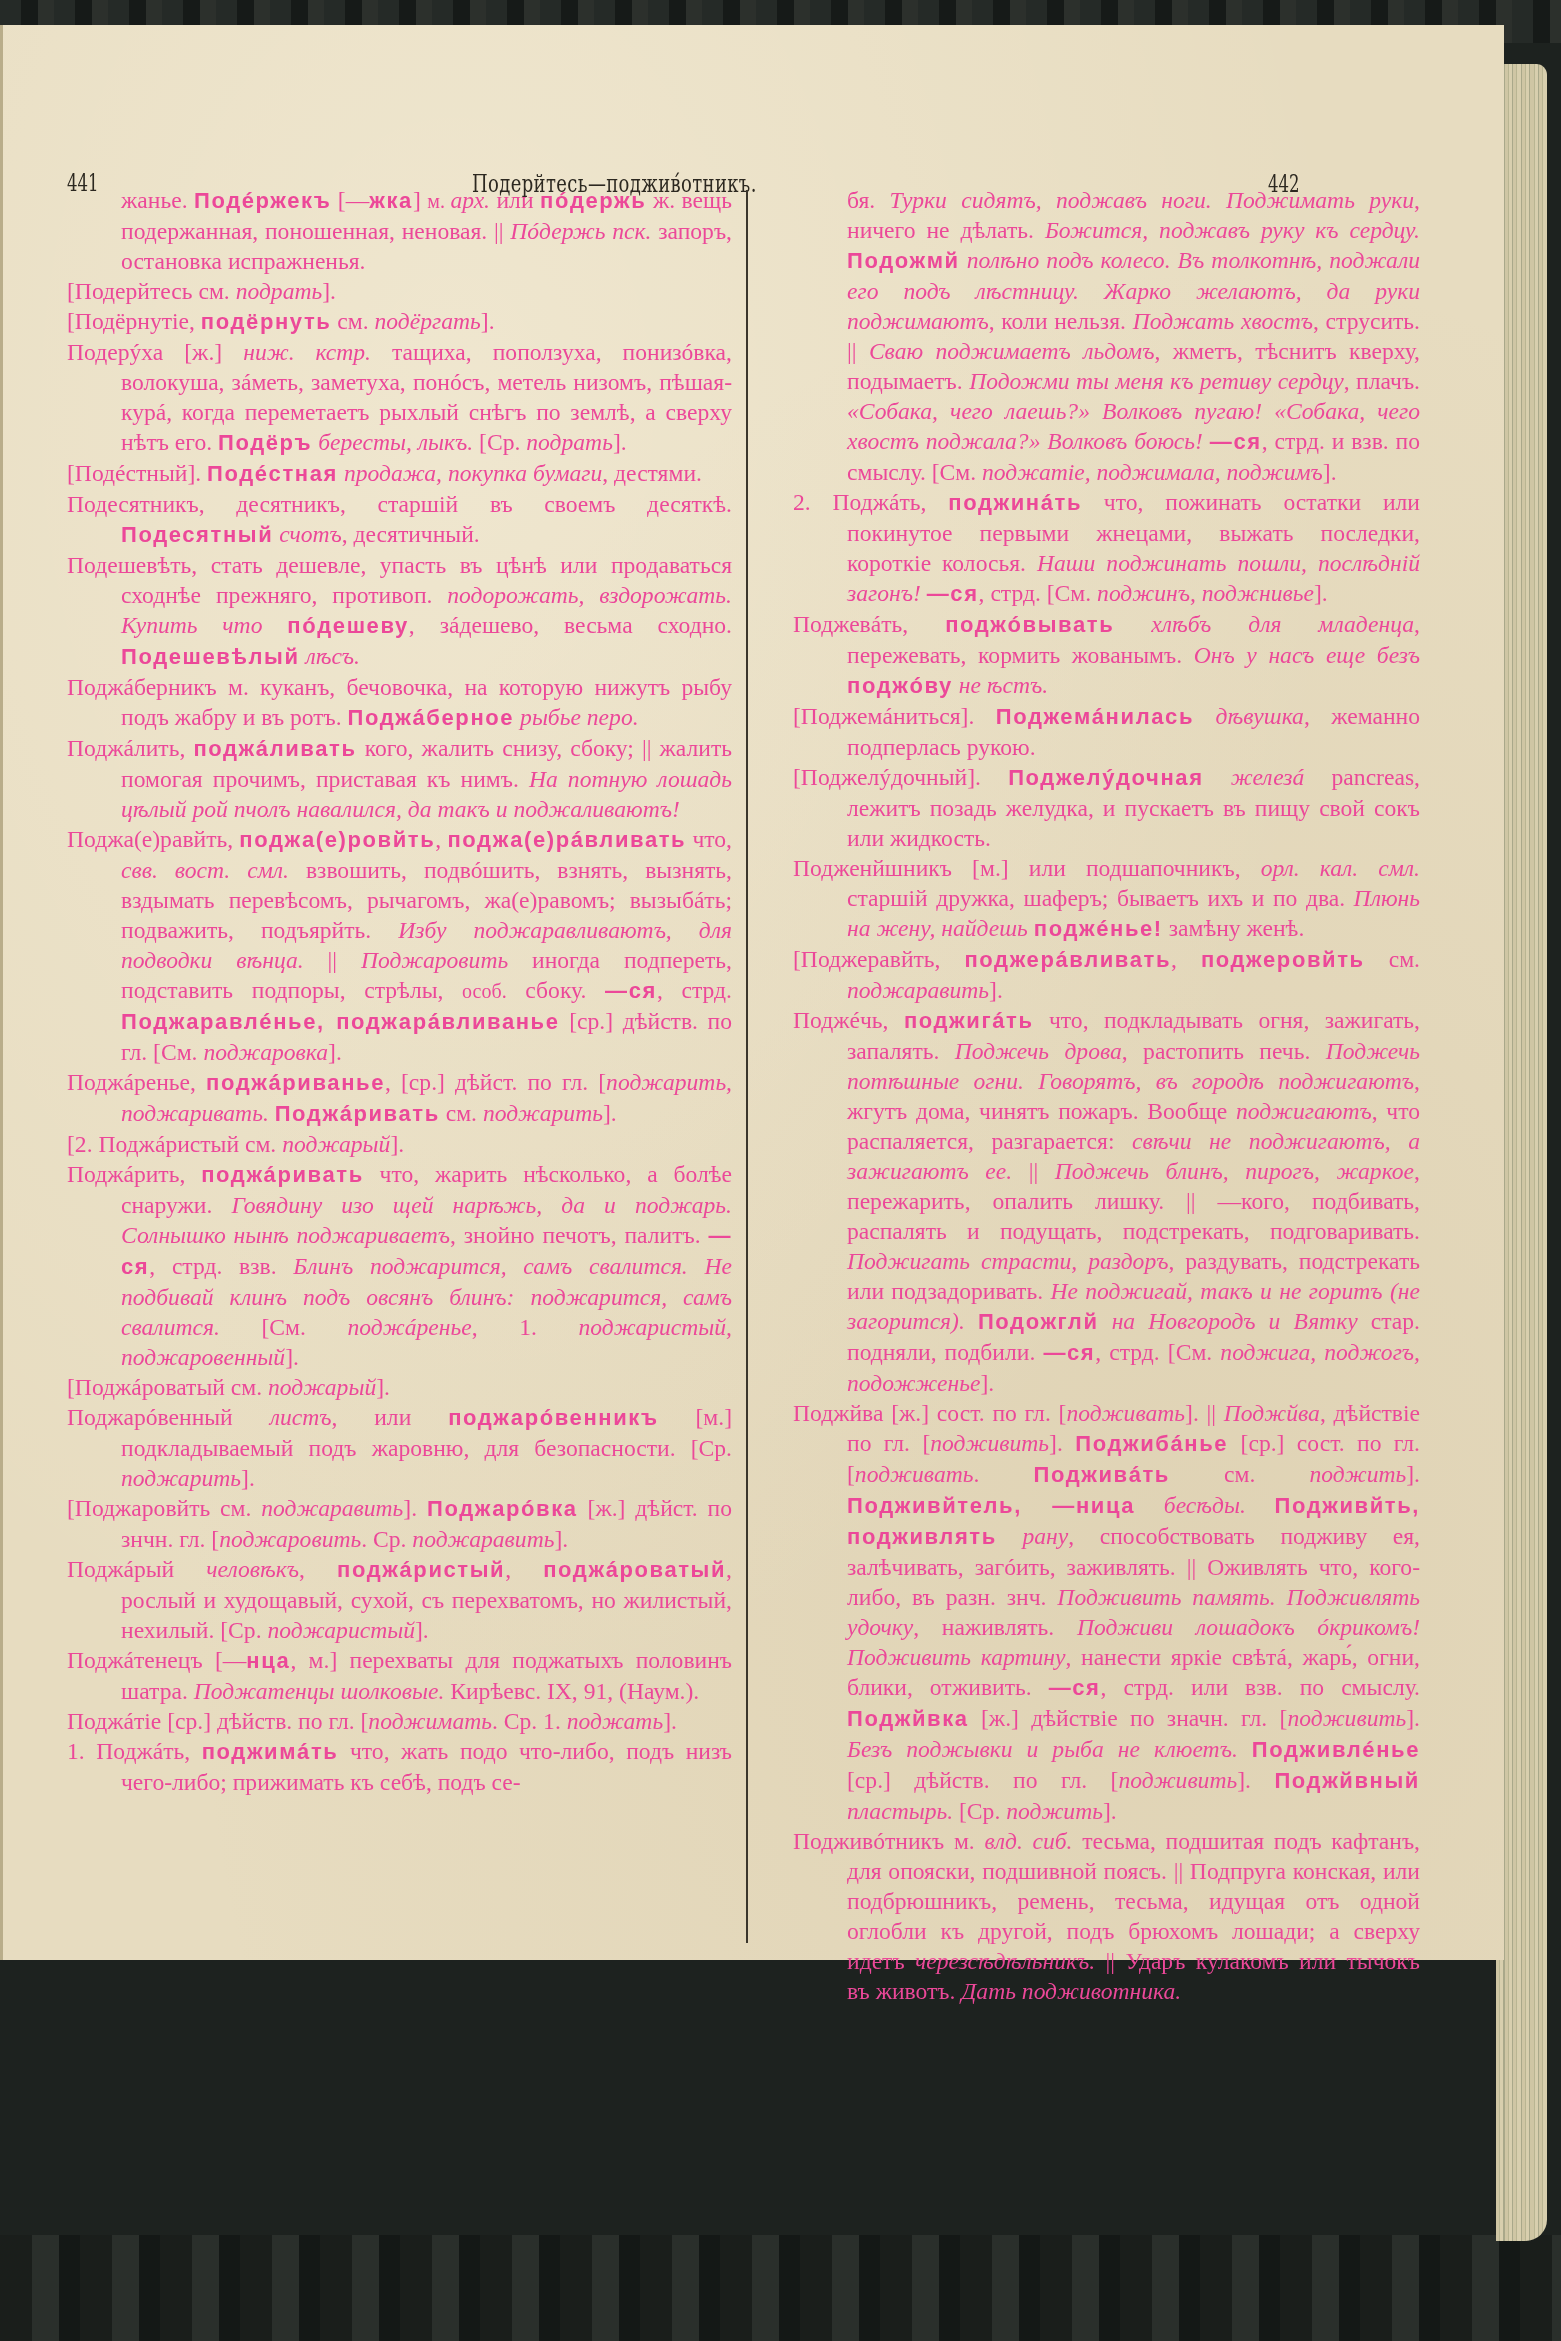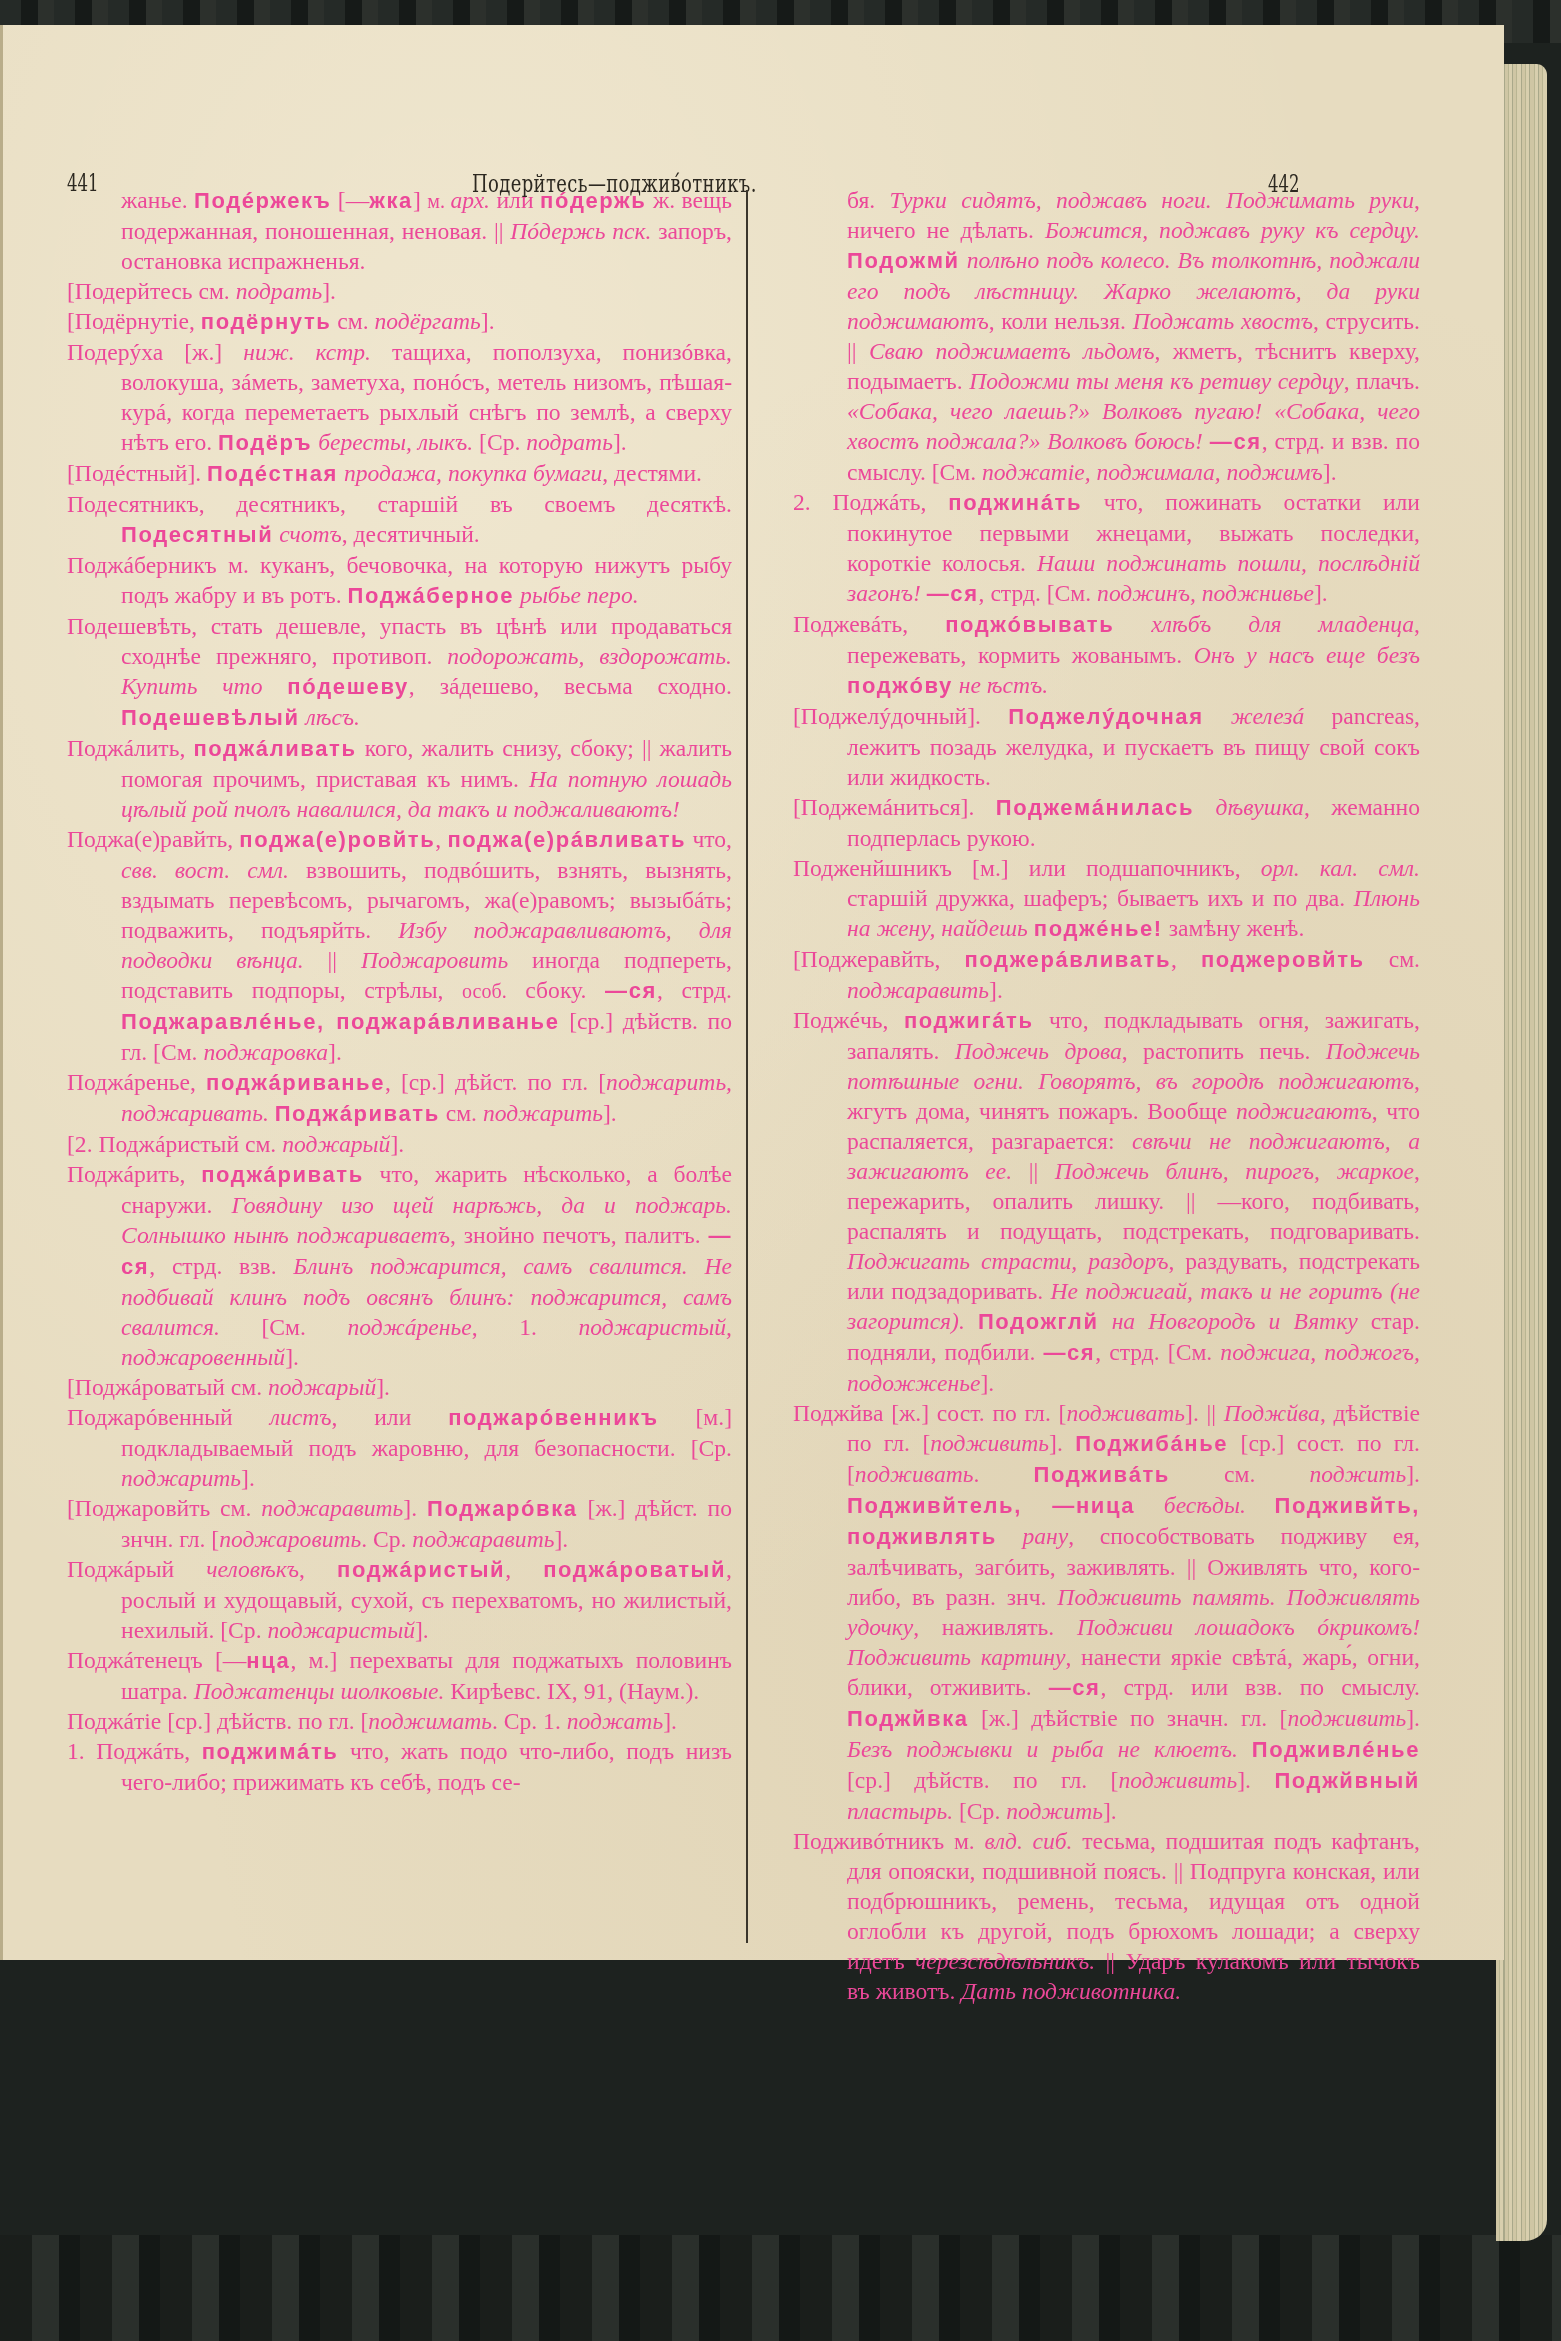--- a/index.html
+++ b/index.html
@@ -72,41 +72,41 @@
   </div>
 </div>
 
 <div class="col col-left" id="col-left">
     <p class="entry" style="padding-left: 54px; text-indent: 0px;"><span>жанье. </span><span class="b">Подéржекъ</span><span> [—</span><span class="b">жка</span><span>] </span><span class="s">м. </span><span class="i">арх.</span><span> или </span><span class="b">пóдержь</span><span> ж. вещь подержанная, поношенная, неновая. || </span><span class="i">Пóдержь пск.</span><span> запоръ, остановка испражненья.</span></p>
     <p class="entry"><span>[Подерйтесь см. </span><span class="i">подрать</span><span>].</span></p>
     <p class="entry"><span>[Подёрнутіе, </span><span class="b">подёрнуть</span><span> см. </span><span class="i">подёргать</span><span>].</span></p>
     <p class="entry"><span class="h">Подерýха</span><span> [ж.] </span><span class="i">ниж. кстр.</span><span> тащиха, поползуха, понизóвка, волокуша, зáметь, заметуха, понóсъ, метель низомъ, пѣшая-курá, когда переметаетъ рыхлый снѣгъ по землѣ, а сверху нѣтъ его. </span><span class="b">Подёръ</span><span> </span><span class="i">бересты, лыкъ.</span><span> [Ср. </span><span class="i">подрать</span><span>].</span></p>
     <p class="entry"><span>[Подéстный]. </span><span class="b">Подéстная</span><span> </span><span class="i">продажа, покупка бумаги</span><span>, дестями.</span></p>
     <p class="entry"><span class="h">Подесятникъ</span><span>, десятникъ, старшій въ своемъ десяткѣ. </span><span class="b">Подесятный</span><span> </span><span class="i">счотъ</span><span>, десятичный.</span></p>
+    <p class="entry"><span class="h">Подешевѣть</span><span>, стать дешевле, упасть въ цѣнѣ или продаваться сходнѣе прежняго, противоп. </span><span class="i">подорожать, вздорожать. Купить что</span><span> </span><span class="b">пóдешеву</span><span>, зáдешево, весьма сходно. </span><span class="b">Подешевѣлый</span><span> </span><span class="i">лѣсъ.</span></p>
     <p class="entry"><span class="h">Поджáберникъ</span><span> м. куканъ, бечовочка, на которую нижутъ рыбу подъ жабру и въ ротъ. </span><span class="b">Поджáберное</span><span> </span><span class="i">рыбье перо.</span></p>
-    <p class="entry"><span class="h">Подешевѣть</span><span>, стать дешевле, упасть въ цѣнѣ или продаваться сходнѣе прежняго, противоп. </span><span class="i">подорожать, вздорожать. Купить что</span><span> </span><span class="b">пóдешеву</span><span>, зáдешево, весьма сходно. </span><span class="b">Подешевѣлый</span><span> </span><span class="i">лѣсъ.</span></p>
     <p class="entry"><span class="h">Поджáлить</span><span>, </span><span class="b">поджáливать</span><span> кого, жалить снизу, сбоку; || жалить помогая прочимъ, приставая къ нимъ. </span><span class="i">На потную лошадь цѣлый рой пчолъ навалился, да такъ и поджаливаютъ!</span></p>
     <p class="entry"><span class="h">Поджа(е)равйть</span><span>, </span><span class="b">поджа(е)ровйть</span><span>, </span><span class="b">поджа(е)рáвливать</span><span> что, </span><span class="i">свв. вост. смл.</span><span> взвошить, подвóшить, взнять, вызнять, вздымать перевѣсомъ, рычагомъ, жа(е)равомъ; вызыбáть; подважить, подъярйть. </span><span class="i">Избу поджаравливаютъ, для подводки вѣнца.</span><span> || </span><span class="i">Поджаровить</span><span> иногда подпереть, подставить подпоры, стрѣлы, </span><span class="s">особ.</span><span> сбоку. </span><span class="b">—ся</span><span>, стрд. </span><span class="b">Поджаравлéнье, поджарáвливанье</span><span> [ср.] дѣйств. по гл. [См. </span><span class="i">поджаровка</span><span>].</span></p>
     <p class="entry"><span class="h">Поджáренье</span><span>, </span><span class="b">поджáриванье</span><span>, [ср.] дѣйст. по гл. [</span><span class="i">поджарить, поджаривать.</span><span> </span><span class="b">Поджáривать</span><span> см. </span><span class="i">поджарить</span><span>].</span></p>
     <p class="entry"><span>[2. Поджáристый см. </span><span class="i">поджарый</span><span>].</span></p>
     <p class="entry"><span class="h">Поджáрить</span><span>, </span><span class="b">поджáривать</span><span> что, жарить нѣсколько, а болѣе снаружи. </span><span class="i">Говядину изо щей нарѣжь, да и поджарь. Солнышко нынѣ поджариваетъ</span><span>, знойно печотъ, палитъ. </span><span class="b">—ся</span><span>, стрд. взв. </span><span class="i">Блинъ поджарится, самъ свалится. Не подбивай клинъ подъ овсянъ блинъ: поджарится, самъ свалится.</span><span> [См. </span><span class="i">поджáренье</span><span>, 1. </span><span class="i">поджаристый, поджаровенный</span><span>].</span></p>
     <p class="entry"><span>[Поджáроватый см. </span><span class="i">поджарый</span><span>].</span></p>
     <p class="entry"><span class="h">Поджарóвенный</span><span> </span><span class="i">листъ</span><span>, или </span><span class="b">поджарóвенникъ</span><span> [м.] подкладываемый подъ жаровню, для безопасности. [Ср. </span><span class="i">поджарить</span><span>].</span></p>
     <p class="entry"><span>[Поджаровйть см. </span><span class="i">поджаравить</span><span>]. </span><span class="b">Поджарóвка</span><span> [ж.] дѣйст. по знчн. гл. [</span><span class="i">поджаровить</span><span>. Ср. </span><span class="i">поджаравить</span><span>].</span></p>
     <p class="entry"><span class="h">Поджáрый</span><span> </span><span class="i">человѣкъ</span><span>, </span><span class="b">поджáристый</span><span>, </span><span class="b">поджáроватый</span><span>, рослый и худощавый, сухой, съ перехватомъ, но жилистый, нехилый. [Ср. </span><span class="i">поджаристый</span><span>].</span></p>
     <p class="entry"><span class="h">Поджáтенецъ</span><span> [—</span><span class="b">нца</span><span>, м.] перехваты для поджатыхъ половинъ шатра. </span><span class="i">Поджатенцы шолковые.</span><span> Кирѣевс. IX, 91, (Наум.).</span></p>
     <p class="entry"><span class="h">Поджáтіе</span><span> [ср.] дѣйств. по гл. [</span><span class="i">поджимать</span><span>. Ср. 1. </span><span class="i">поджать</span><span>].</span></p>
     <p class="entry"><span>1. </span><span class="h">Поджáть</span><span>, </span><span class="b">поджимáть</span><span> что, жать подо что-либо, подъ низъ чего-либо; прижимать къ себѣ, подъ се-</span></p>
   </div>
 <div class="divider"></div>
 <div class="col col-right" id="col-right">
     <p class="entry" style="padding-left: 54px; text-indent: 0px;"><span>бя. </span><span class="i">Турки сидятъ, поджавъ ноги. Поджимать руки</span><span>, ничего не дѣлать. </span><span class="i">Божится, поджавъ руку къ сердцу.</span><span> </span><span class="b">Подожмй</span><span> </span><span class="i">полѣно подъ колесо. Въ толкотнѣ, поджали его подъ лѣстницу. Жарко желаютъ, да руки поджимаютъ</span><span>, коли нельзя. </span><span class="i">Поджать хвостъ</span><span>, струсить. || </span><span class="i">Сваю поджимаетъ льдомъ</span><span>, жметъ, тѣснитъ кверху, подымаетъ. </span><span class="i">Подожми ты меня къ ретиву сердцу</span><span>, плачъ. </span><span class="i">«Собака, чего лаешь?» Волковъ пугаю! «Собака, чего хвостъ поджала?» Волковъ боюсь!</span><span> </span><span class="b">—ся</span><span>, стрд. и взв. по смыслу. [См. </span><span class="i">поджатіе, поджимала, поджимъ</span><span>].</span></p>
     <p class="entry"><span>2. </span><span class="h">Поджáть</span><span>, </span><span class="b">поджинáть</span><span> что, пожинать остатки или покинутое первыми жнецами, выжать последки, короткіе колосья. </span><span class="i">Наши поджинать пошли, послѣдній загонъ!</span><span> </span><span class="b">—ся</span><span>, стрд. [См. </span><span class="i">поджинъ, поджнивье</span><span>].</span></p>
     <p class="entry"><span class="h">Поджевáть</span><span>, </span><span class="b">поджóвывать</span><span> </span><span class="i">хлѣбъ для младенца</span><span>, пережевать, кормить жованымъ. </span><span class="i">Онъ у насъ еще безъ</span><span> </span><span class="b">поджóву</span><span> </span><span class="i">не ѣстъ.</span></p>
+    <p class="entry"><span>[Поджемáниться]. </span><span class="b">Поджемáнилась</span><span> </span><span class="i">дѣвушка</span><span>, жеманно подперлась рукою.</span></p>
     <p class="entry"><span>[Поджелýдочный]. </span><span class="b">Поджелýдочная</span><span> </span><span class="i">железá</span><span> pancreas, лежитъ позадь желудка, и пускаетъ въ пищу свой сокъ или жидкость.</span></p>
-    <p class="entry"><span>[Поджемáниться]. </span><span class="b">Поджемáнилась</span><span> </span><span class="i">дѣвушка</span><span>, жеманно подперлась рукою.</span></p>
     <p class="entry"><span class="h">Подженйшникъ</span><span> [м.] или подшапочникъ, </span><span class="i">орл. кал. смл.</span><span> старшій дружка, шаферъ; бываетъ ихъ и по два. </span><span class="i">Плюнь на жену, найдешь</span><span> </span><span class="b">поджéнье!</span><span> замѣну женѣ.</span></p>
     <p class="entry"><span>[Поджеравйть, </span><span class="b">поджерáвливать</span><span>, </span><span class="b">поджеровйть</span><span> см. </span><span class="i">поджаравить</span><span>].</span></p>
     <p class="entry"><span class="h">Поджéчь</span><span>, </span><span class="b">поджигáть</span><span> что, подкладывать огня, зажигать, запалять. </span><span class="i">Поджечь дрова</span><span>, растопить печь. </span><span class="i">Поджечь потѣшные огни. Говорятъ, въ городѣ поджигаютъ</span><span>, жгутъ дома, чинятъ пожаръ. Вообще </span><span class="i">поджигаютъ</span><span>, что распаляется, разгарается: </span><span class="i">свѣчи не поджигаютъ, а зажигаютъ ее.</span><span> || </span><span class="i">Поджечь блинъ, пирогъ, жаркое</span><span>, пережарить, опалить лишку. || —кого, подбивать, распалять и подущать, подстрекать, подговаривать. </span><span class="i">Поджигать страсти, раздоръ</span><span>, раздувать, подстрекать или подзадоривать. </span><span class="i">Не поджигай, такъ и не горитъ (не загорится).</span><span> </span><span class="b">Подожглй</span><span> </span><span class="i">на Новгородъ и Вятку</span><span> стар. подняли, подбили. </span><span class="b">—ся</span><span>, стрд. [См. </span><span class="i">поджига, поджогъ, подожженье</span><span>].</span></p>
     <p class="entry"><span class="h">Поджйва</span><span> [ж.] сост. по гл. [</span><span class="i">подживать</span><span>]. || </span><span class="i">Поджйва</span><span>, дѣйствіе по гл. [</span><span class="i">подживить</span><span>]. </span><span class="b">Поджибáнье</span><span> [ср.] сост. по гл. [</span><span class="i">подживать</span><span>. </span><span class="b">Подживáть</span><span> см. </span><span class="i">поджить</span><span>]. </span><span class="b">Подживйтель, —ница</span><span> </span><span class="i">бесѣды.</span><span> </span><span class="b">Подживйть, подживлять</span><span> </span><span class="i">рану</span><span>, способствовать подживу ея, залѣчивать, загóить, заживлять. || Оживлять что, кого-либо, въ разн. знч. </span><span class="i">Подживить память. Подживлять удочку</span><span>, наживлять. </span><span class="i">Подживи лошадокъ óкрикомъ! Подживить картину</span><span>, нанести яркіе свѣтá, жарь́, огни, блики, отживить. </span><span class="b">—ся</span><span>, стрд. или взв. по смыслу. </span><span class="b">Поджйвка</span><span> [ж.] дѣйствіе по значн. гл. [</span><span class="i">подживить</span><span>]. </span><span class="i">Безъ поджывки и рыба не клюетъ.</span><span> </span><span class="b">Подживлéнье</span><span> [ср.] дѣйств. по гл. [</span><span class="i">подживить</span><span>]. </span><span class="b">Поджйвный</span><span> </span><span class="i">пластырь.</span><span> [Ср. </span><span class="i">поджить</span><span>].</span></p>
     <p class="entry"><span class="h">Подживóтникъ</span><span> м. </span><span class="i">влд. сиб.</span><span> тесьма, подшитая подъ кафтанъ, для опояски, подшивной поясъ. || Подпруга конская, или подбрюшникъ, ремень, тесьма, идущая отъ одной оглобли къ другой, подъ брюхомъ лошади; а сверху идетъ </span><span class="i">черезсѣдѣльникъ.</span><span> || Ударъ кулакомъ или тычокъ въ животъ. </span><span class="i">Дать подживотника.</span></p>
   </div>
 
 
 </body></html>

